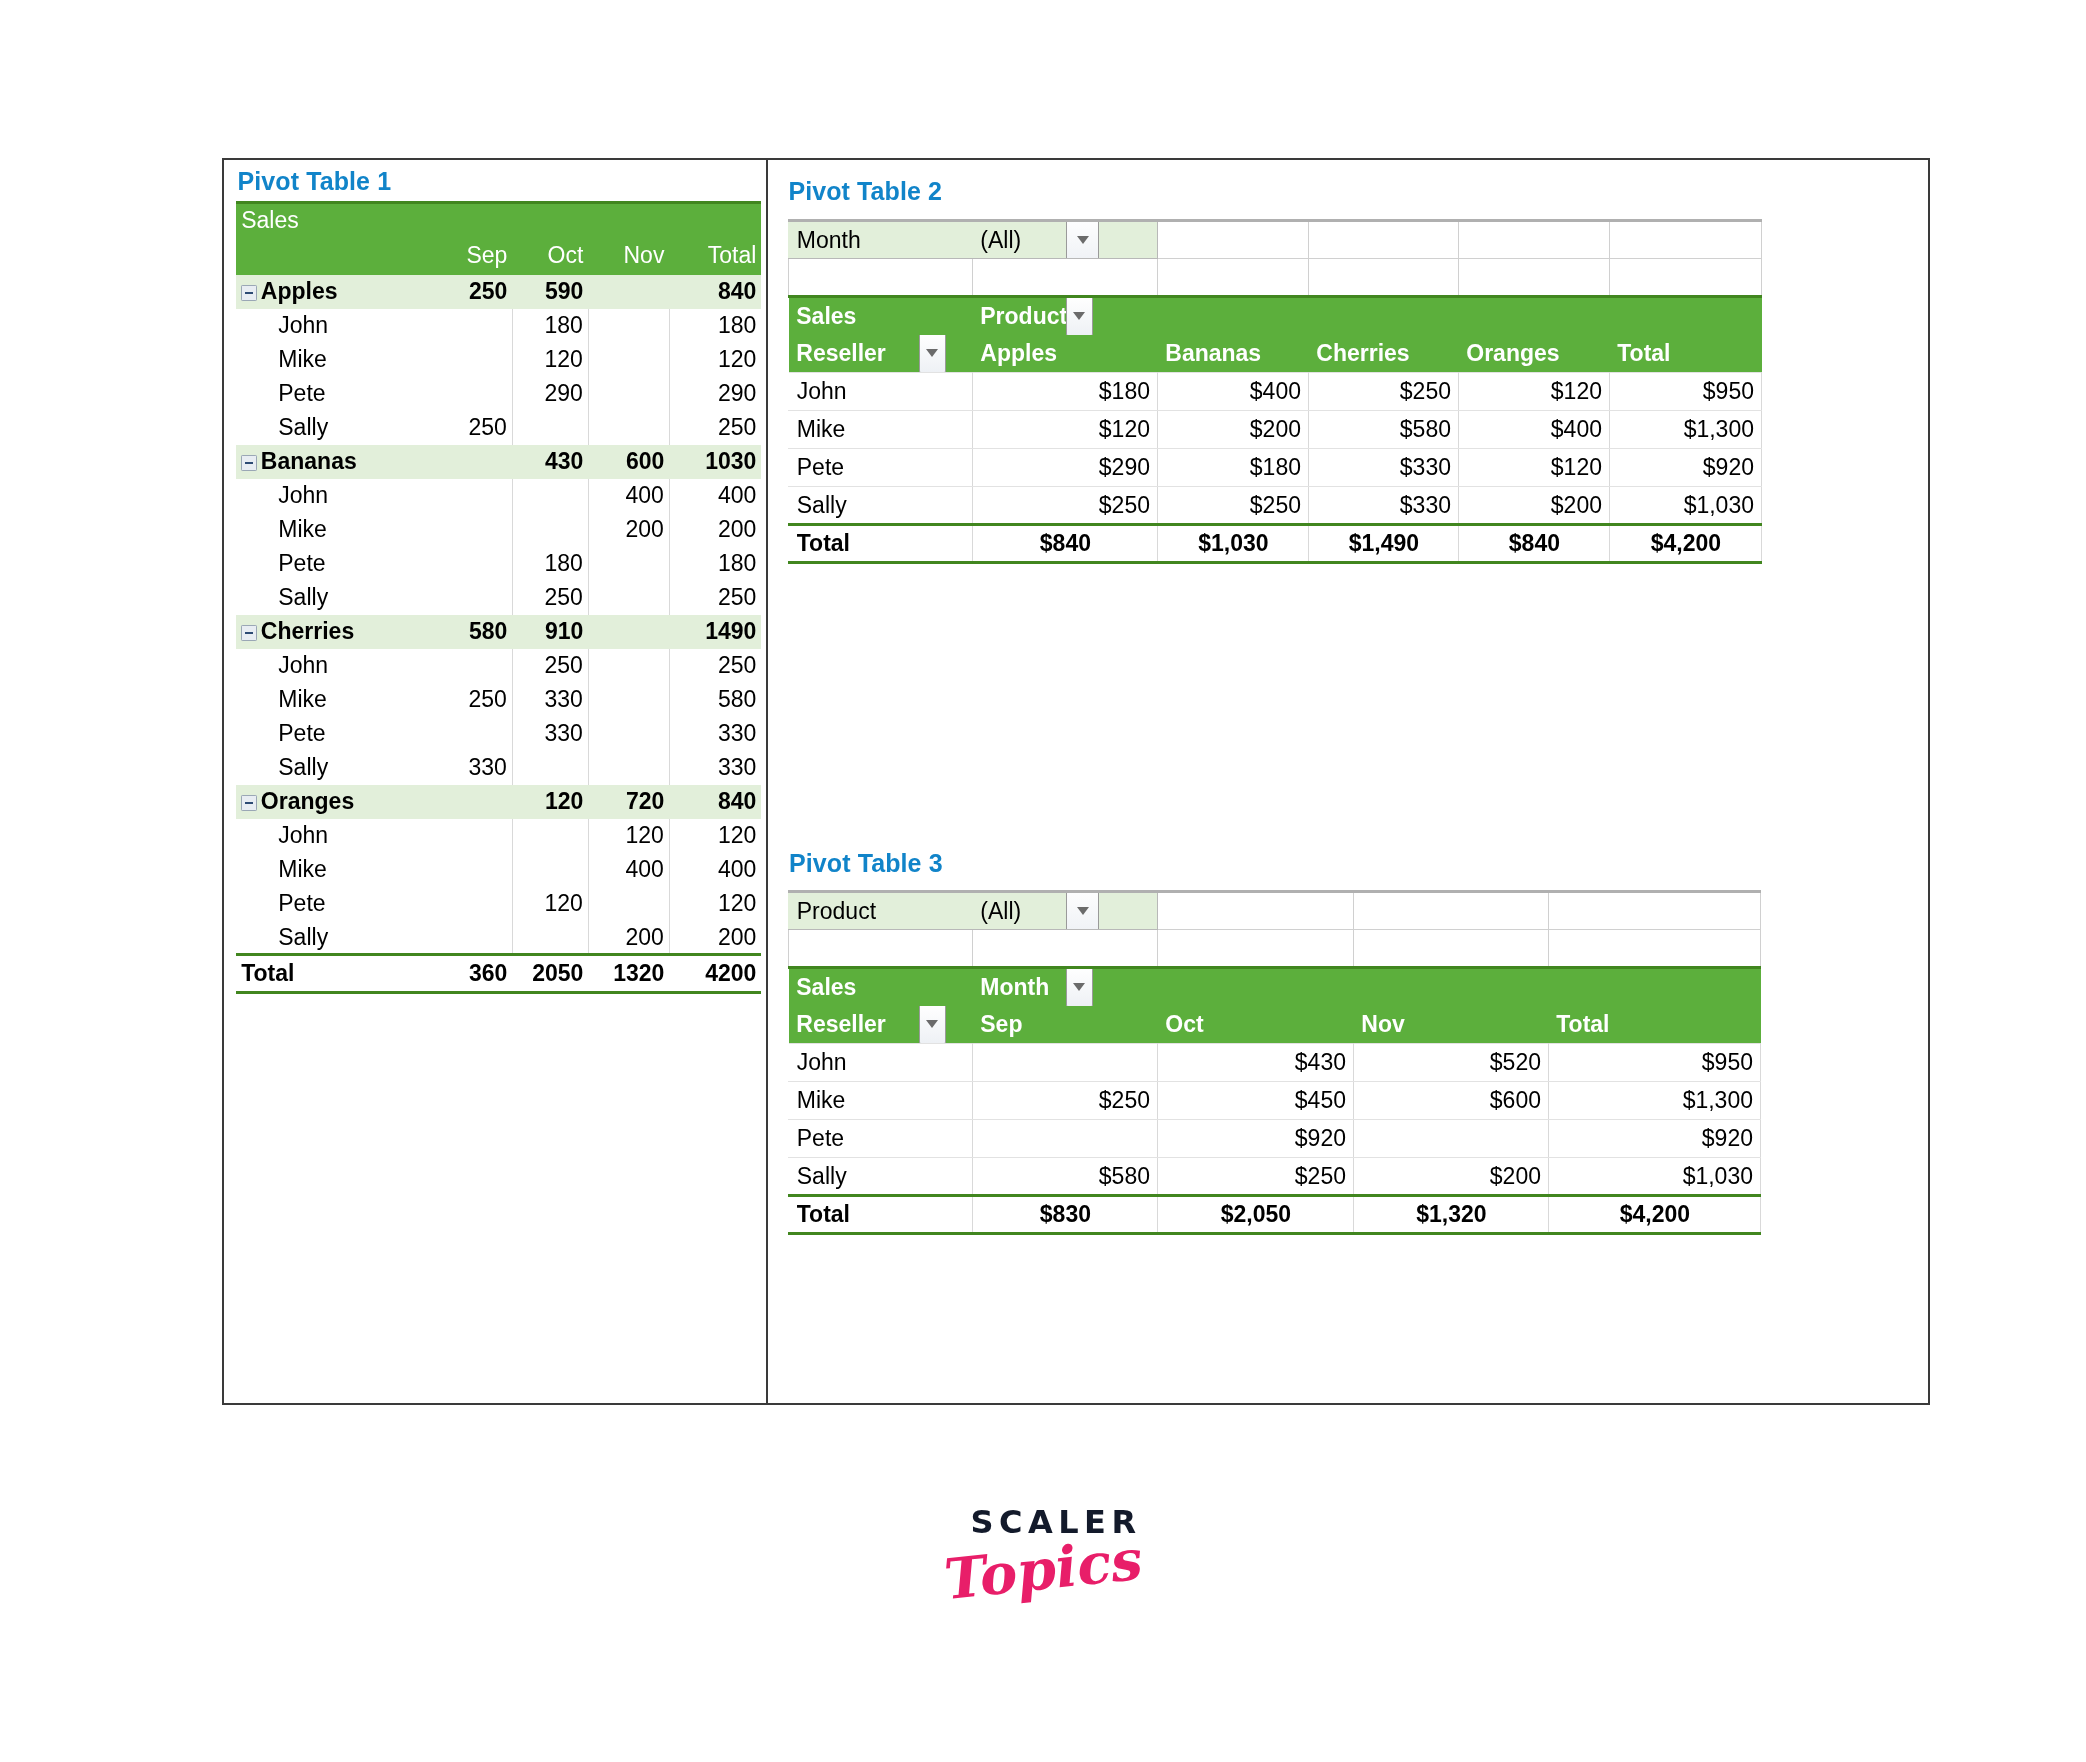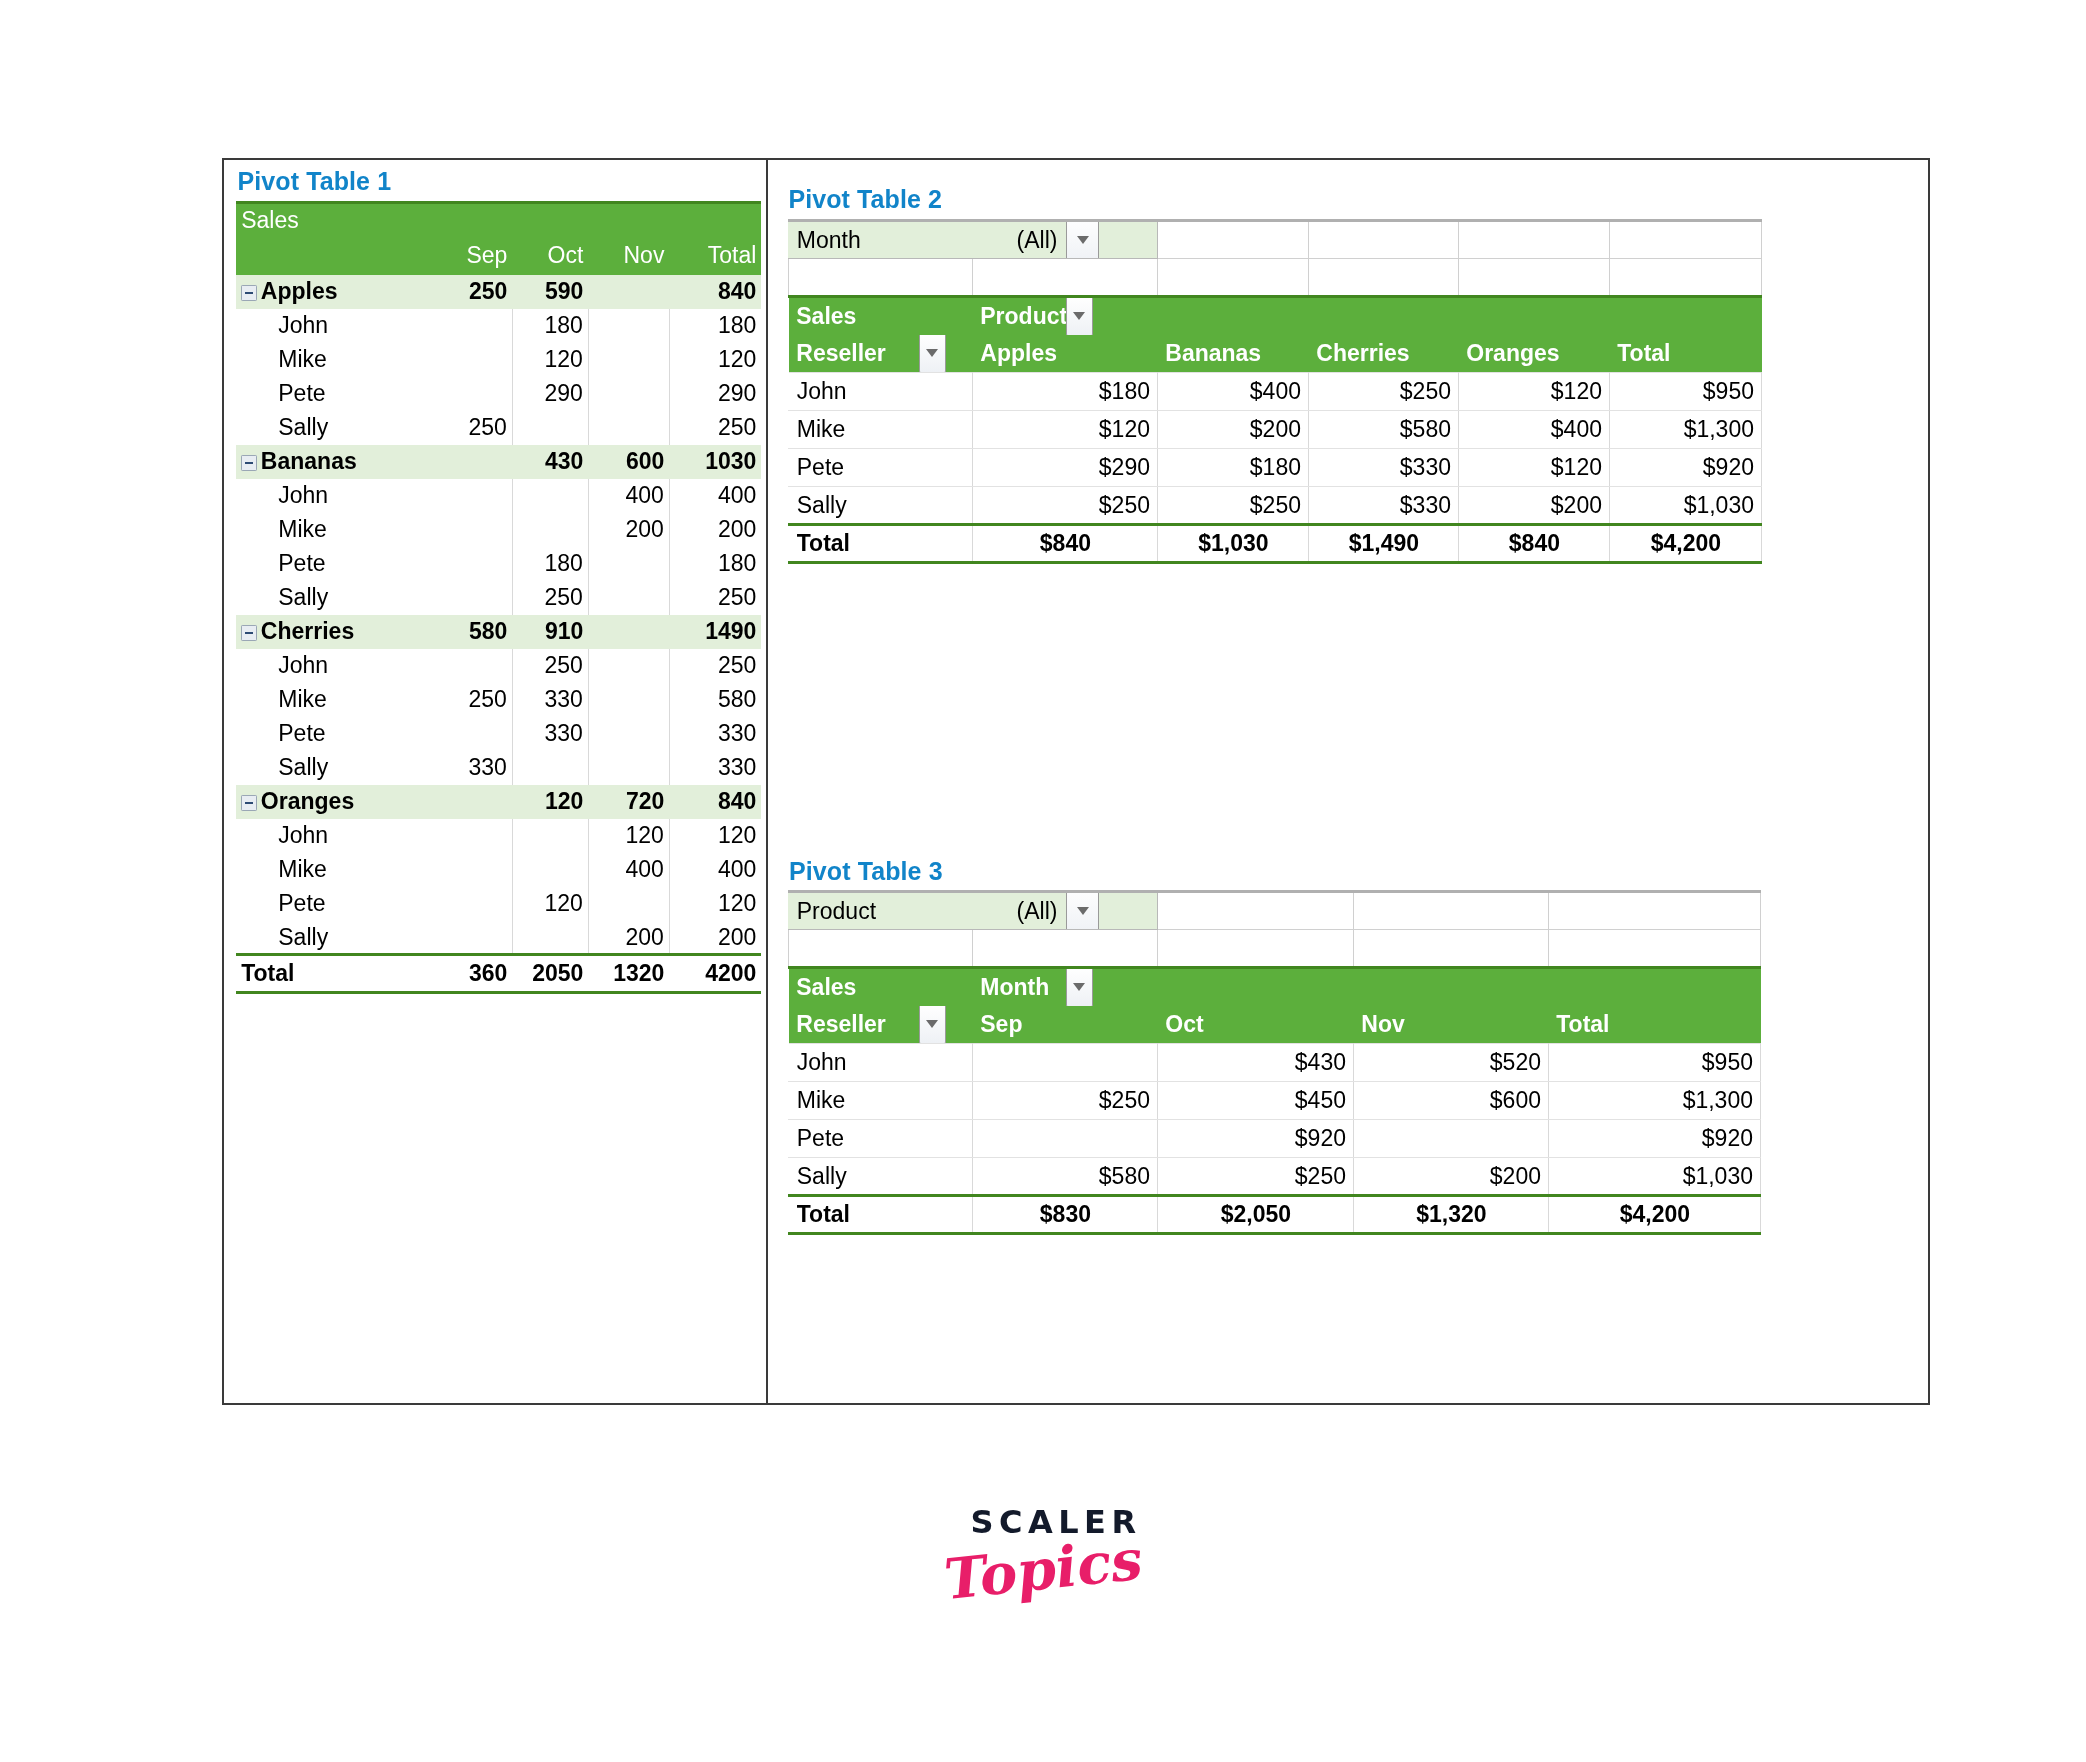--- a/index.html
+++ b/index.html
@@ -26,21 +26,20 @@
     width: 1.8px; height: 100%;
     background: #3a3a3a;
   }
 
   .pt-title {
     color: #1184C9;
     font-weight: bold;
     font-size: 25px;
     letter-spacing: 0.1px;
     white-space: nowrap;
-    margin-top: 8px;
   }
 
   
   #pt1-wrap { position: absolute; left: 7.4px; top: 3.7px; width: 531px; }
   #pt1-title { margin: 3.7px 0 4.9px 6.1px; }
 
   table.pt1 {
     border-collapse: collapse;
     width: 525px;
     margin-left: 4.9px;
@@ -146,21 +145,21 @@
     border-right: none;
     border-bottom: 1.2px solid #b8b8b8;
     text-align: left;
   }
   .pv .filt-value {
     background: #E2EFDA;
     border-top: 3.1px solid #b0b0b0;
     border-left: none;
     border-right: none;
     border-bottom: 1.2px solid #b8b8b8;
-    text-align: right;
+    text-align: left;
     position: relative;
   }
   .pv .filt-btncell {
     background: #E2EFDA;
     border-top: 3.1px solid #b0b0b0;
     border-left: none;
     border-right: 1.2px solid #b8b8b8;
     border-bottom: 1.2px solid #b8b8b8;
     position: relative;
   }

